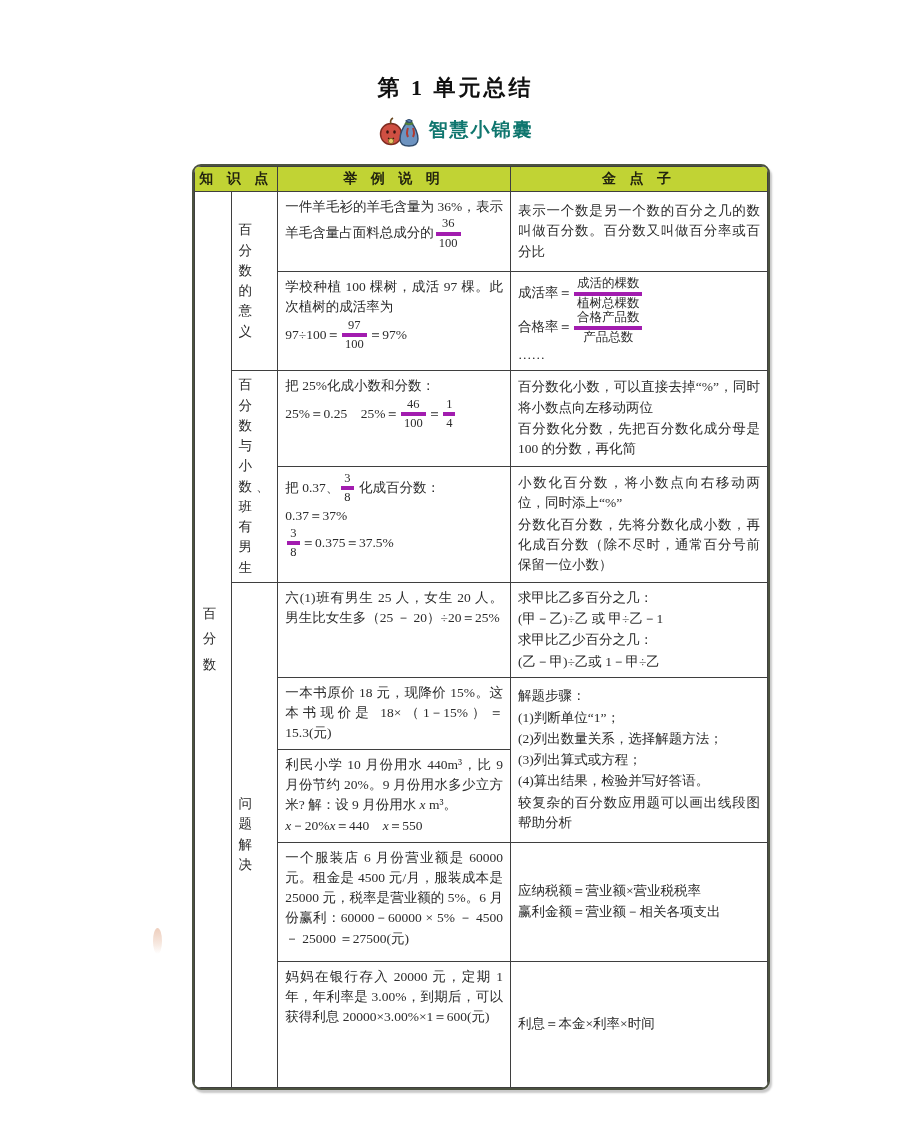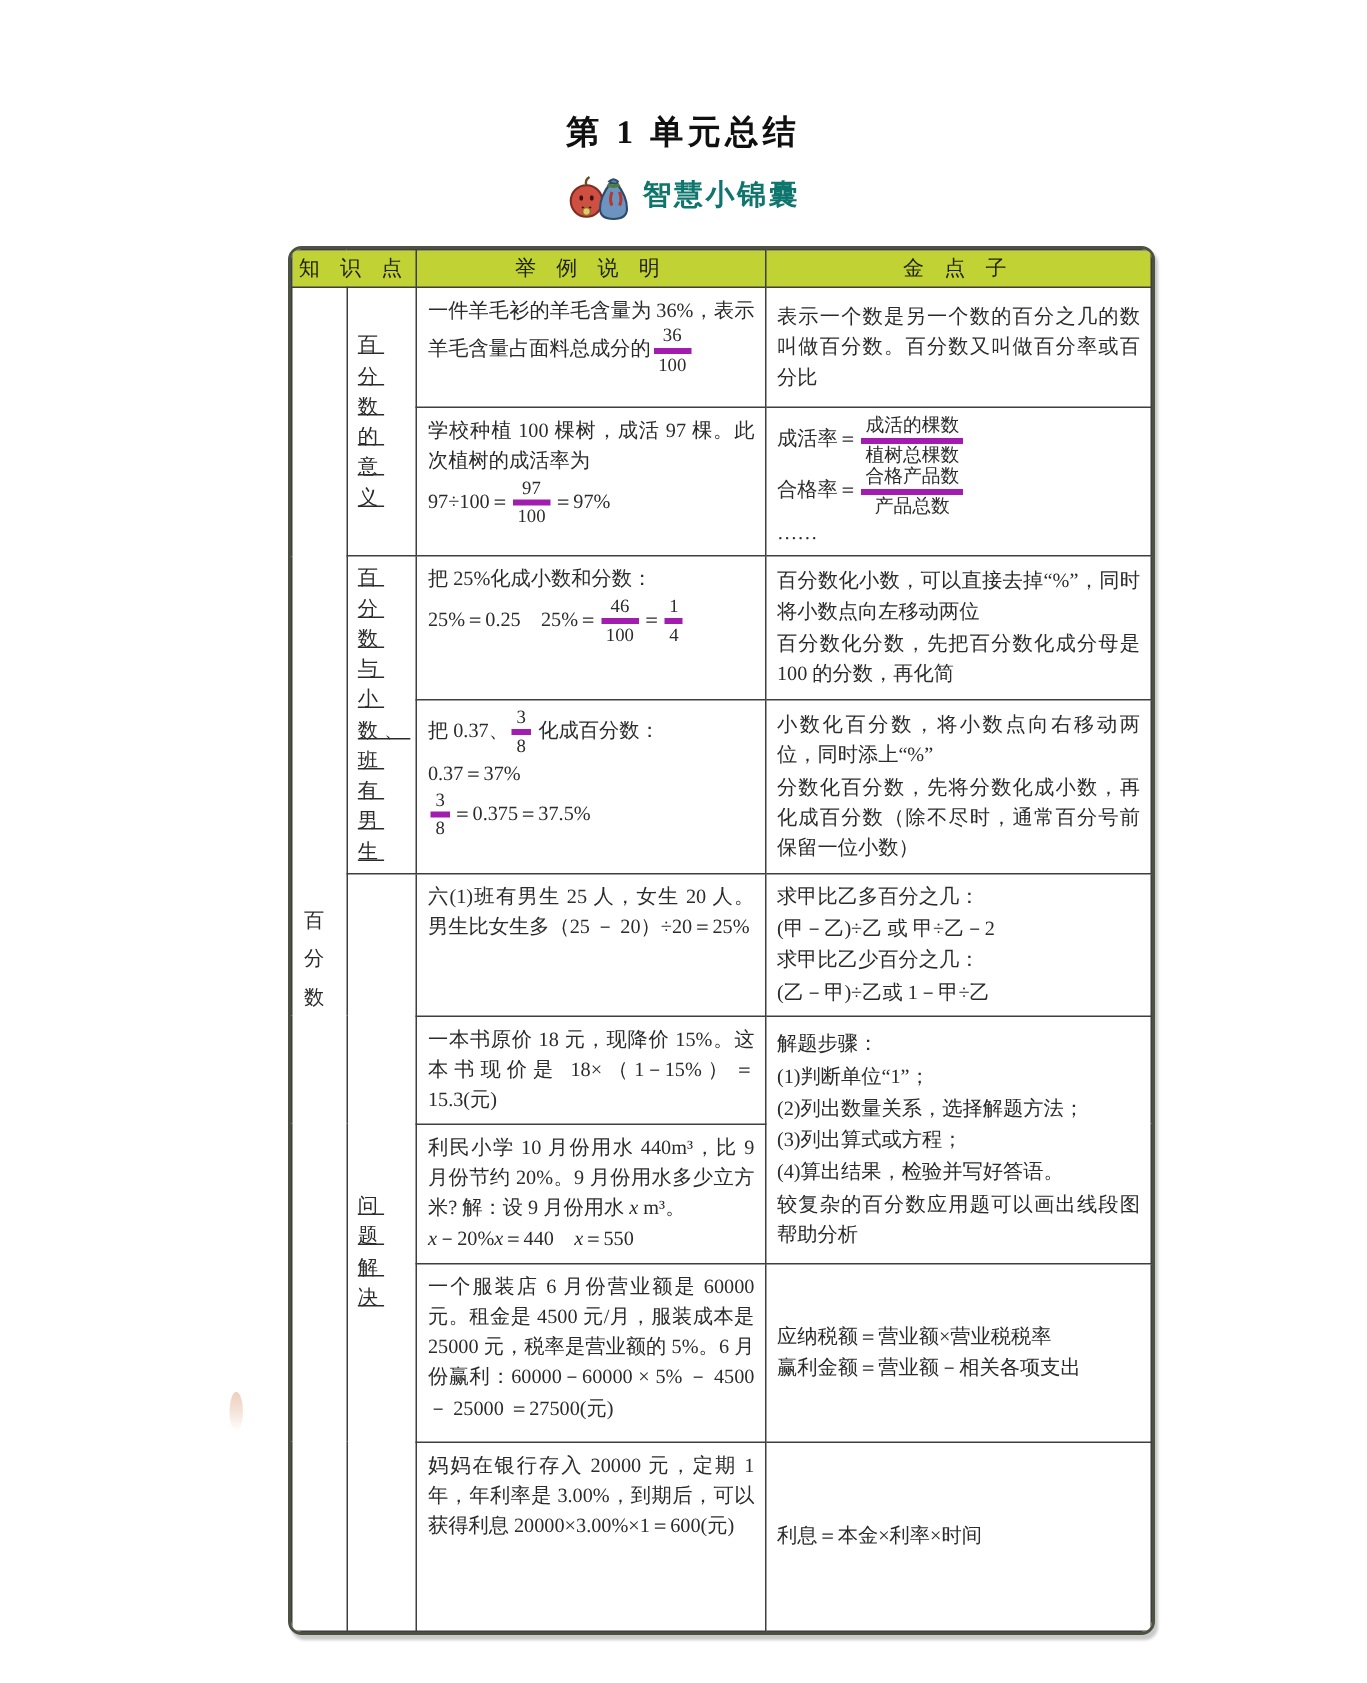--- a/index.html
+++ b/index.html
@@ -20,31 +20,31 @@
 
   .frame{
     margin:16px 0 0 192px;width:574px;
     border:2px solid #4c5240;border-radius:9px;
     box-shadow:2px 3px 2px #c9c9c9;
     overflow:hidden;background:#fff;
   }
   table.summary{border-collapse:collapse;width:100%;table-layout:fixed;}
   .summary th,.summary td{border:1px solid #3f3f3f;padding:4px 7px;}
   .summary th{
-    background:#c1d334;color:#22230f;font-size:14px;font-weight:normal;
+    background:#c1d334;color:#22230f;font-size:14px;font-weight:bold;
     letter-spacing:5px;text-align:center;padding:2px 0;height:20px;
   }
   .summary td{font-size:13.5px;line-height:1.5;text-align:justify;}
   .col-topic{vertical-align:middle;text-align:center;padding:2px;}
   .topic-vert{
     display:inline-block;width:1.1em;line-height:1.9;font-size:13.5px;
     letter-spacing:0;word-break:break-all;text-align:center;
   }
   .col-cat{vertical-align:middle;text-align:left;padding:2px 4px;
-    letter-spacing:4px;line-height:1.75;word-break:break-all;text-decoration:underline;}
+    letter-spacing:4px;line-height:1.75;word-break:break-all;}
   .col-ex{vertical-align:top;}
   .col-tip{vertical-align:middle;}
   .ln{margin:1px 0;}
   .frac{
     display:inline-block;text-align:center;vertical-align:middle;
     line-height:1.08;margin:0 2px;font-size:12.5px;
   }
   .frac .num{display:block;border-bottom:4px solid #a21caf;padding:0 3px 1px;}
   .frac .den{display:block;padding:1px 3px 0;}
   em{font-style:italic;font-family:"Liberation Serif",serif;}
@@ -137,21 +137,21 @@
             <div class="ln">分数化百分数，先将分数化成小数，再化成百分数（除不尽时，通常百分号前保留一位小数）</div>
           </td>
     </tr>
     <tr style="height:89px">
       <td class="col-cat" rowspan="5">问题解决</td>
       <td class="col-ex">
             <div class="ln">六(1)班有男生 25 人，女生 20 人。男生比女生多（25 － 20）÷20＝25%</div>
           </td>
       <td class="col-tip">
             <div class="ln">求甲比乙多百分之几：</div>
-            <div class="ln">(甲－乙)÷乙 或 甲÷乙－2</div>
+            <div class="ln">(甲－乙)÷乙 或 甲÷乙－1</div>
             <div class="ln">求甲比乙少百分之几：</div>
             <div class="ln">(乙－甲)÷乙或 1－甲÷乙</div>
           </td>
     </tr>
     <tr style="height:59px">
       <td class="col-ex">
             <div class="ln">一本书原价 18 元，现降价 15%。这本书现价是 18×（1－15%）＝15.3(元)</div>
           </td>
       <td class="col-tip" rowspan="2">
             <div class="ln">解题步骤：</div>

